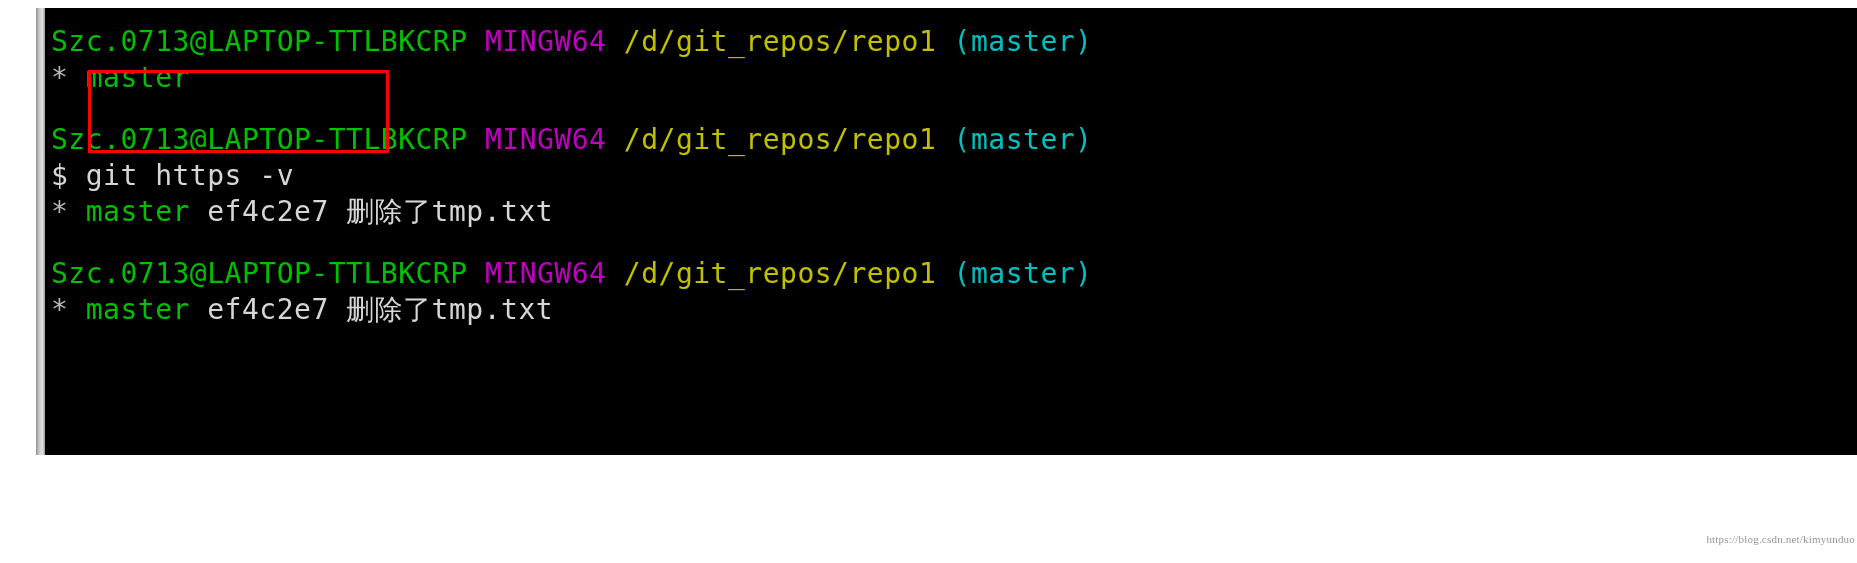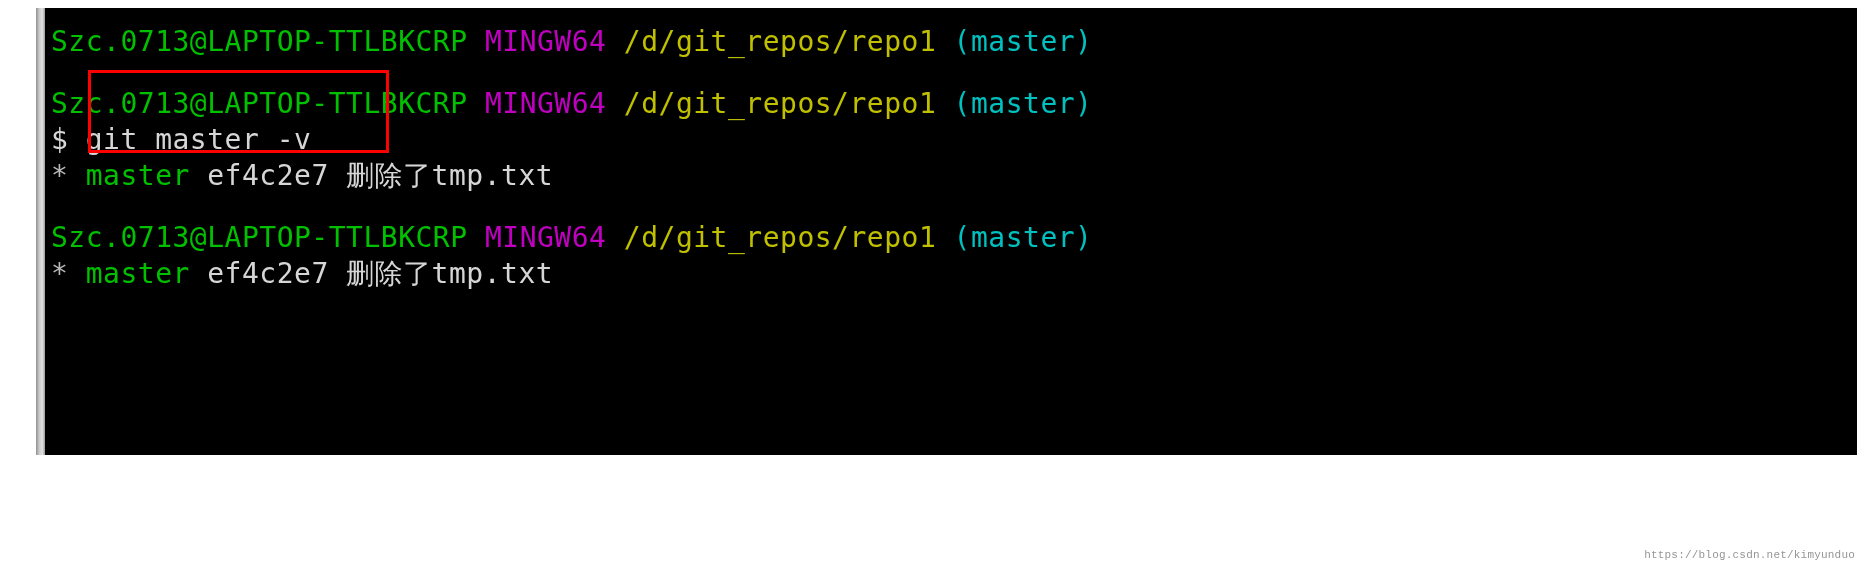--- a/index.html
+++ b/index.html
@@ -81,22 +81,22 @@
     width: 301px;
     height: 83px;
     border: 3px solid #ff0000;
     box-sizing: border-box;
     pointer-events: none;
   }
 
   #watermark {
     position: absolute;
     right: 2px;
-    bottom: 2px;
-    font-family: Liberation Mono, monospace;
+    bottom: 18px;
+    font-family: Liberation Serif, serif;
     font-size: 11px;
     color: #3b3b3b;
     opacity: 0.55;
     letter-spacing: 0.2px;
     white-space: nowrap;
   }
 </style>
 </head>
 <body>
 
@@ -105,26 +105,27 @@
   <div id="terminal-window">
 
     <div id="left-edge-strip"></div>
 
     <div id="console-body">
 
       <div class="term-block">
         <div class="term-line"><span class="c-green">Szc.0713@LAPTOP-TTLBKCRP</span><span class="c-white"> </span><span class="c-magenta">MINGW64</span><span class="c-white"> </span><span class="c-yellow">/d/git_repos/repo1</span><span class="c-white"> </span><span class="c-cyan">(master)</span></div>
 
 
+        <div class="term-line"><span class="c-gray">*</span><span class="c-white"> </span><span class="c-green">master</span></div>
       </div>
 
       <div class="term-block">
         <div class="term-line"><span class="c-green">Szc.0713@LAPTOP-TTLBKCRP</span><span class="c-white"> </span><span class="c-magenta">MINGW64</span><span class="c-white"> </span><span class="c-yellow">/d/git_repos/repo1</span><span class="c-white"> </span><span class="c-cyan">(master)</span></div>
 
-        <div class="term-line"><span class="c-white">$</span><span class="c-white"> </span><span class="c-white">git master -v</span></div>
+        <div class="term-line"><span class="c-white">$</span><span class="c-white"> </span><span class="c-white">git https -v</span></div>
 
         <div class="term-line"><span class="c-gray">*</span><span class="c-white"> </span><span class="c-green">master</span><span class="c-white"> </span><span class="c-white">ef4c2e7</span><span class="c-white"> </span><span class="c-white">删除了tmp.txt</span></div>
       </div>
 
       <div class="term-block">
         <div class="term-line"><span class="c-green">Szc.0713@LAPTOP-TTLBKCRP</span><span class="c-white"> </span><span class="c-magenta">MINGW64</span><span class="c-white"> </span><span class="c-yellow">/d/git_repos/repo1</span><span class="c-white"> </span><span class="c-cyan">(master)</span></div>
 
 
         <div class="term-line"><span class="c-gray">*</span><span class="c-white"> </span><span class="c-green">master</span><span class="c-white"> </span><span class="c-white">ef4c2e7</span><span class="c-white"> </span><span class="c-white">删除了tmp.txt</span></div>
       </div>

